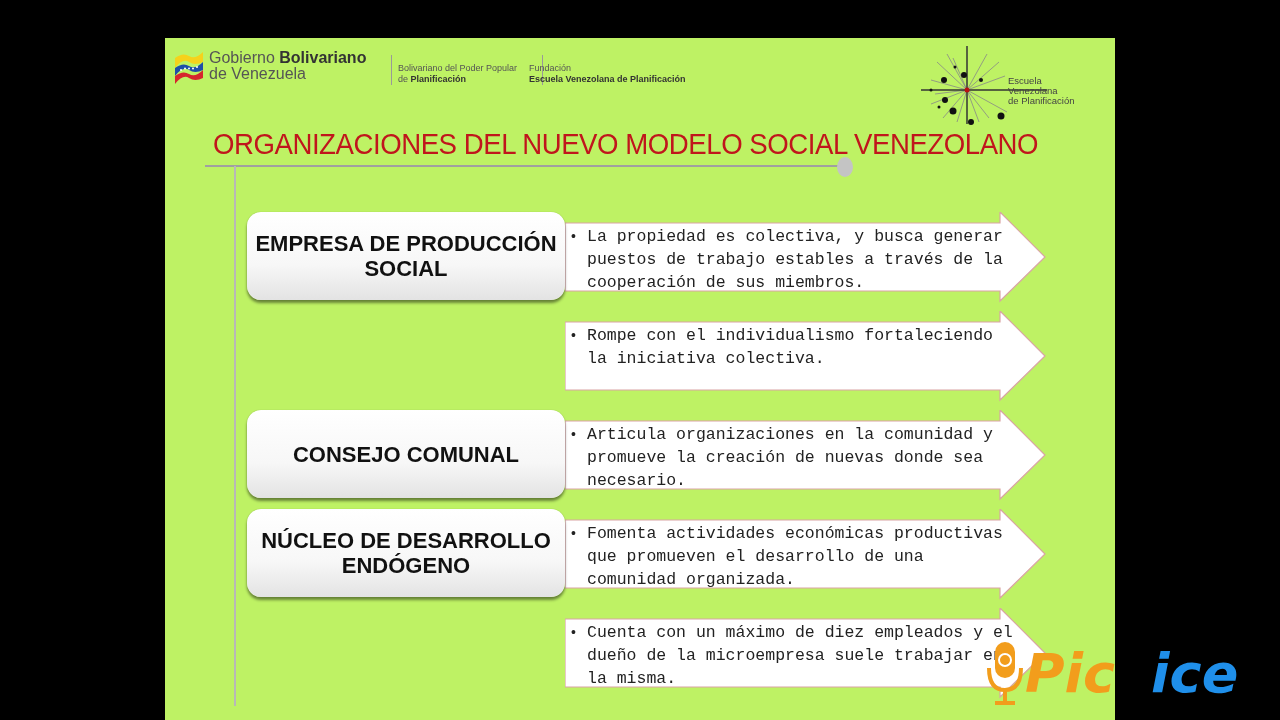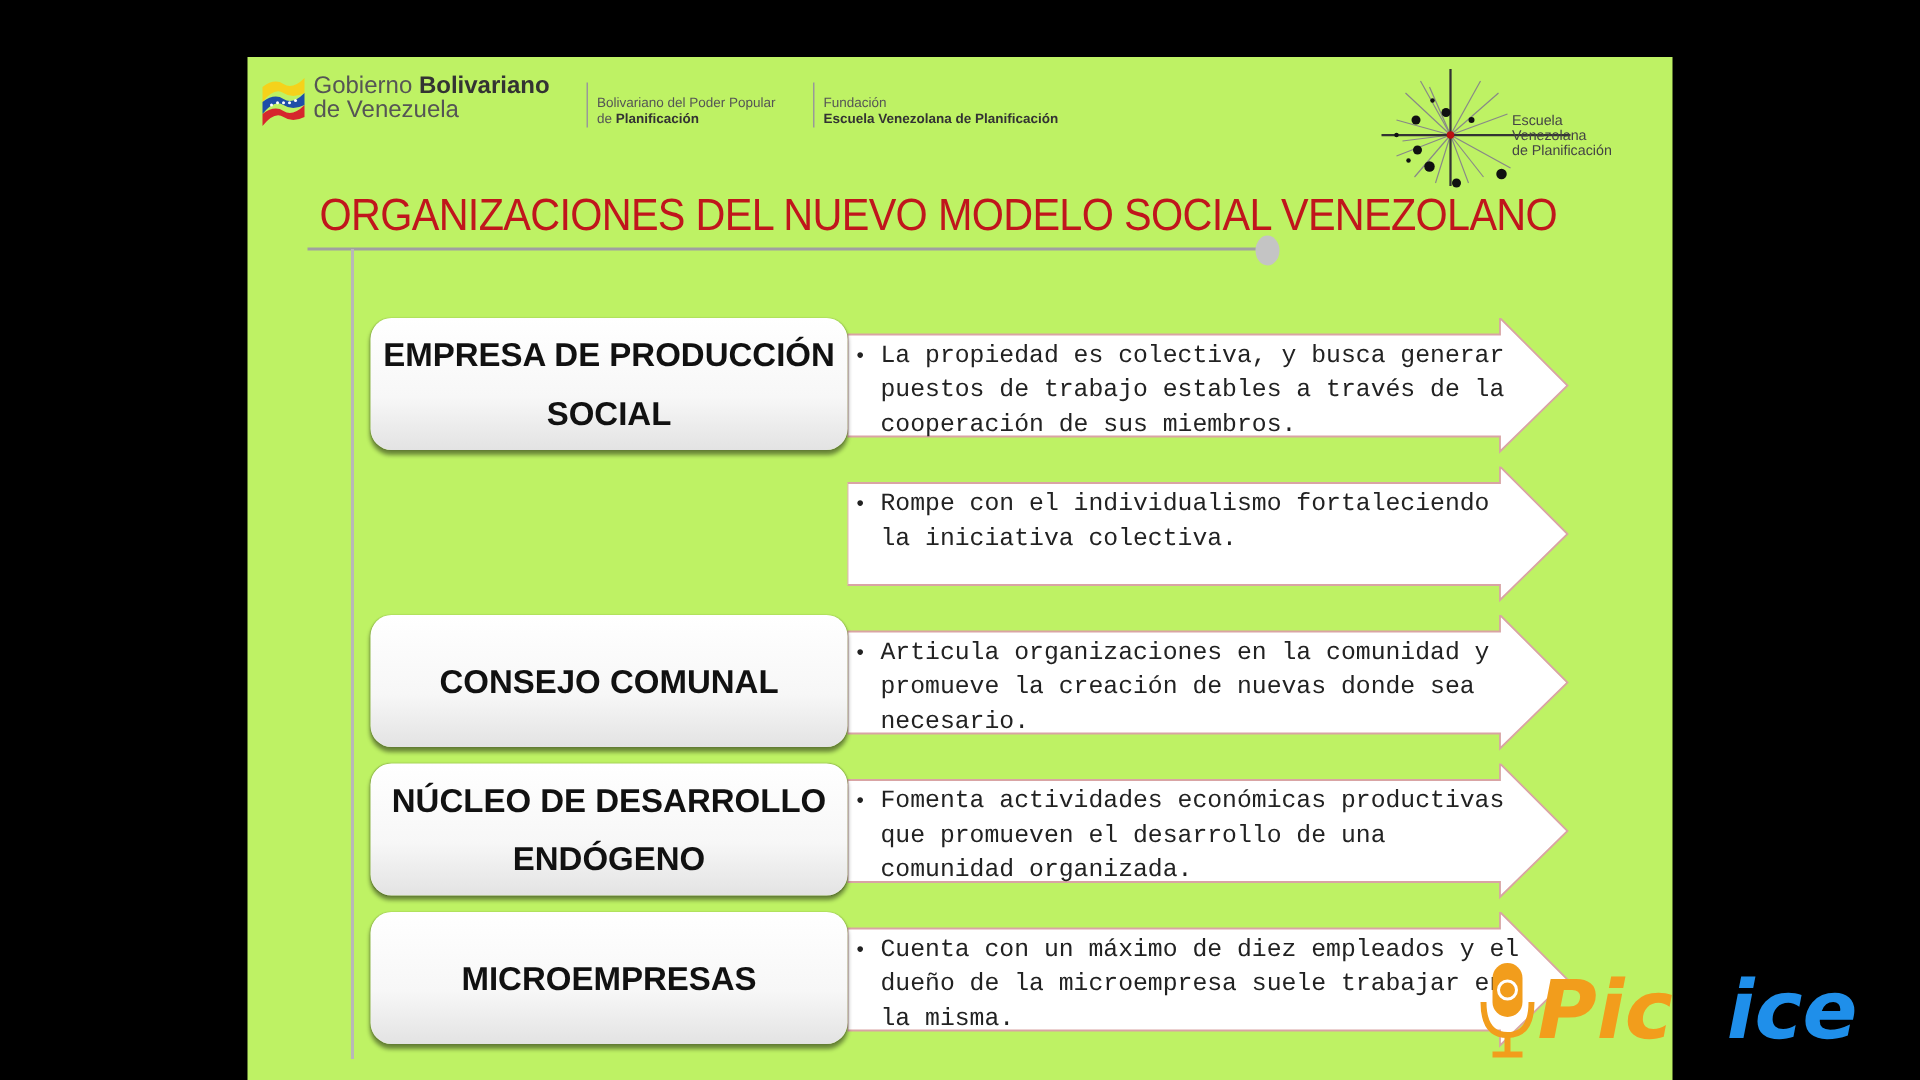--- a/index.html
+++ b/index.html
@@ -5,36 +5,36 @@
   html, body { margin: 0; padding: 0; }
   body { width: 1280px; height: 720px; background: #000; position: relative; overflow: hidden; font-family: "Liberation Sans", sans-serif; }
   .slide { position: absolute; left: 165px; top: 0; width: 950px; height: 720px; background: #bef264; overflow: hidden; margin-top: 38px; }
   
   .gov-logo { position: absolute; left: 8px; top: 8px; height: 40px; display: flex; align-items: center; }
   .flag { width: 32px; height: 36px; position: relative; margin-right: 4px; }
   .gov-text { line-height: 16px; color: #555; font-size: 16px; }
   .gov-text b { color: #333; }
   .sep { position: absolute; top: 17px; width: 1px; height: 30px; background: #999; }
   .min-text { position: absolute; left: 233px; top: 25px; font-size: 9px; color: #555; line-height: 11px; }
-  .fund-text { position: absolute; left: 384px; top: 25px; font-size: 9px; color: #555; line-height: 11px; }
+  .fund-text { position: absolute; left: 364px; top: 25px; font-size: 9px; color: #555; line-height: 11px; }
   .min-text b, .fund-text b { color: #333; }
   .evp-logo { position: absolute; left: 752px; top: 4px; width: 190px; height: 84px; }
   .evp-text { position: absolute; left: 843px; top: 38px; font-size: 9.5px; color: #444; line-height: 10px; }
   
   .title { position: absolute; left: 48px; top: 89px; font-size: 30px; color: #c0161c; letter-spacing: -0.5px; white-space: nowrap; font-family: "Liberation Sans", sans-serif; transform: scaleX(0.92); transform-origin: left center; }
   .title-line { position: absolute; left: 40px; top: 127px; width: 640px; height: 2px; background: #a0a0a0; }
   .title-dot { position: absolute; left: 672px; top: 119px; width: 16px; height: 20px; border-radius: 50%; background: #c4c4c4; }
   .vline { position: absolute; left: 69px; top: 128px; width: 2px; height: 540px; background: #b8b8b8; }
   
   .row { position: absolute; left: 82px; width: 806px; height: 92px; }
   .box { position: absolute; left: 0; top: 0; width: 318px; height: 88px; border-radius: 14px;
          background: linear-gradient(#ffffff 0%, #f7f7f7 60%, #e3e3e3 100%);
          box-shadow: 0 3px 3px rgba(0,0,0,0.45), 0 0 1px rgba(0,0,0,0.3);
          display: flex; align-items: center; justify-content: center; text-align: center; }
-  .box-label { font-weight: bold; font-size: 22px; line-height: 39px; color: #111; font-family: "Liberation Sans", sans-serif; }
+  .box-label { font-weight: bold; font-size: 22px; line-height: 25px; color: #111; font-family: "Liberation Sans", sans-serif; }
   .arrow { position: absolute; left: 318px; top: 0; width: 488px; height: 92px; }
   .desc { position: absolute; left: 324px; top: 13px; width: 450px; font-size: 16.5px; line-height: 23px; color: #222; display: flex; }
   .bullet { width: 16px; flex: none; font-size: 14px; }
   .desc-text { flex: 1; font-family: Liberation Mono, monospace; }
   
   .wm { position: absolute; left: 985px; top: 636px; height: 74px; display: flex; align-items: center; font-family: "DejaVu Sans", sans-serif; font-size: 54px; font-weight: bold; font-style: italic; }
   .wm .pic { color: #f29d1c; }
   .wm .vo { color: #ef83a8; }
   .wm .ice { color: #1f8fea; margin-left: 36px; }
 </style>
@@ -162,23 +162,20 @@
     <div class="desc">
         <span class="bullet">•</span>
         <span class="desc-text">Fomenta actividades económicas productivas que promueven el desarrollo de una comunidad organizada.</span>
       </div>
   </div>
 
   <div class="row" style="top:570px">
     <svg class="arrow" viewBox="0 0 488 92">
         <polygon points="0,11 435,11 435,0 480,45 435,89 435,79 0,79" fill="#fff" stroke="#d9a4a4" stroke-width="1.2"></polygon>
       </svg>
-    <div class="box">
-        <div class="box-label">MICROEMPRESAS</div>
-      </div>
     <div class="desc">
         <span class="bullet">•</span>
         <span class="desc-text">Cuenta con un máximo de diez empleados y el dueño de la microempresa suele trabajar en la misma.</span>
       </div>
   </div>
 </div>
 
 <div class="wm">
   <svg width="40" height="70" viewBox="0 0 40 70">
     <rect x="10" y="4" width="20" height="36" rx="10" fill="#f29d1c"></rect>

